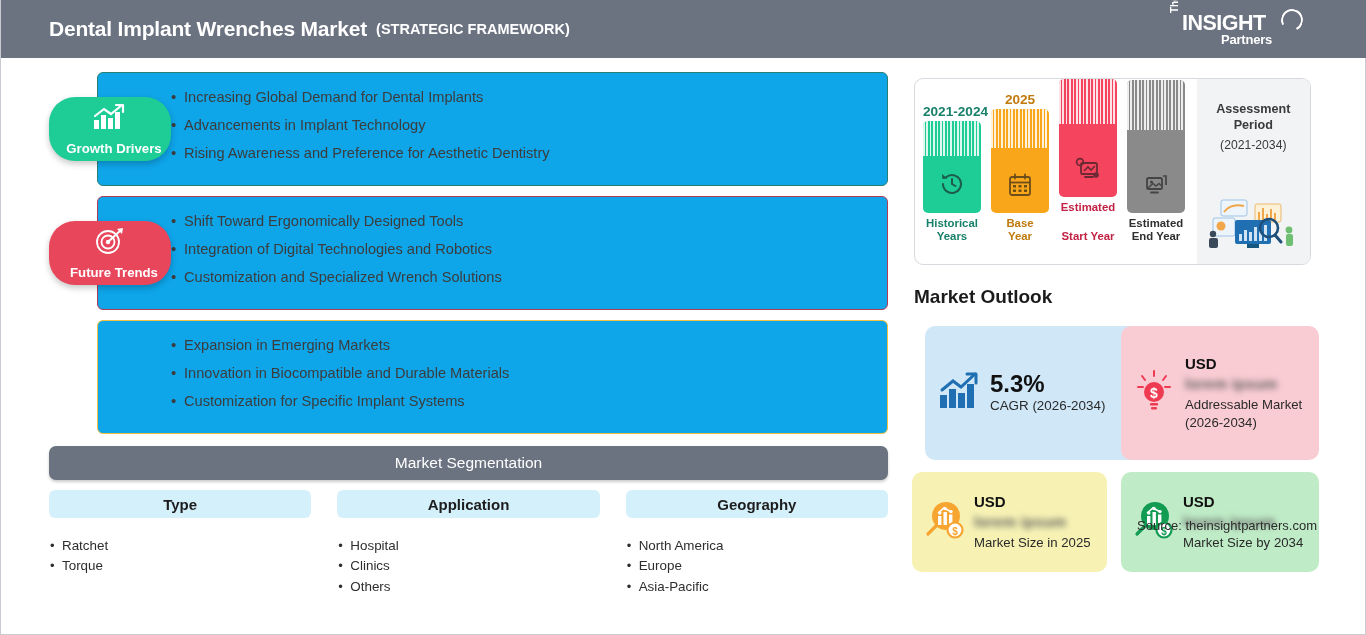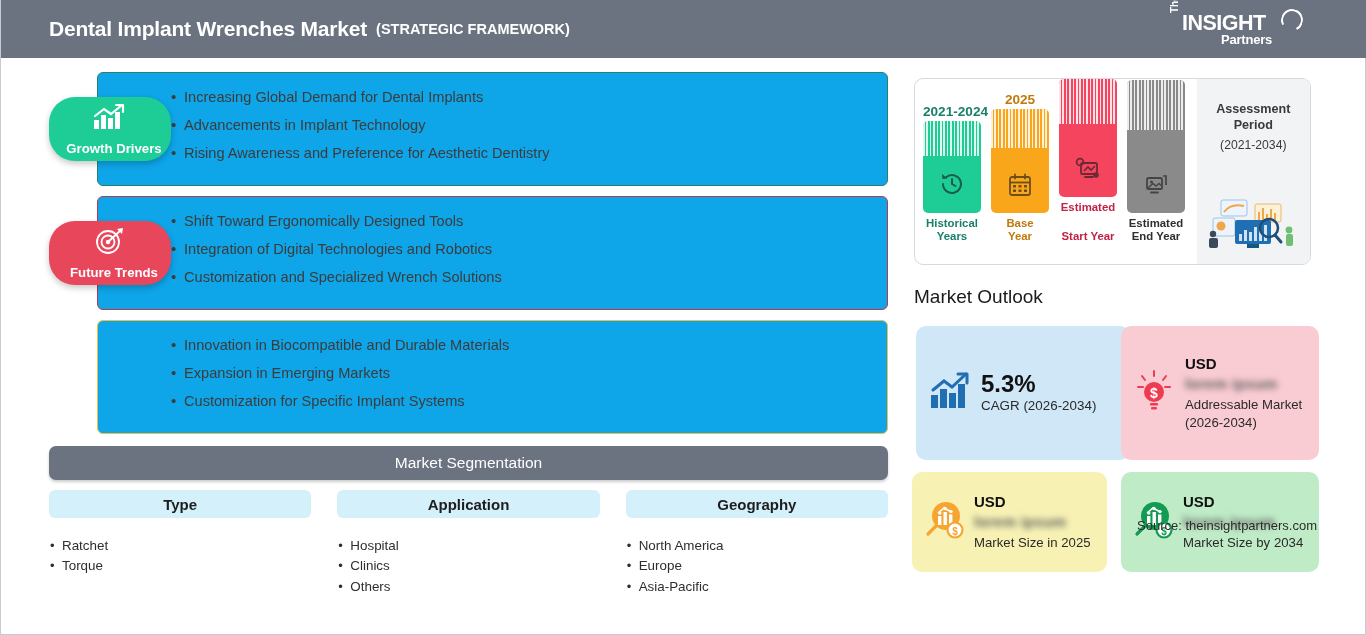--- a/index.html
+++ b/index.html
@@ -160,29 +160,29 @@
     display: flex; flex-direction: column; align-items: center;
     padding-top: 22px;
     position: relative;
   }
   .assess .t1 { font-size: 12.6px; font-weight: bold; color: #3a3a3a; line-height: 16px; text-align: center; }
   .assess .t2 { font-size: 12.2px; color: #3a3a3a; margin-top: 5px; white-space: nowrap; }
   .assess .illo { position: absolute; bottom: 6px; left: 50%; transform: translateX(-50%); }
 
   .outlook-title {
     position: absolute; left: 8px; top: 228px;
-    font-size: 19px; font-weight: normal; color: #1b1b1b;
+    font-size: 19px; font-weight: bold; color: #1b1b1b;
   }
 
   .cards { position: absolute; left: 6px; top: 268px; width: 412px; }
   .card {
     position: absolute; border-radius: 10px;
     display: flex; align-items: center; padding: 0 10px;
   }
-  .card.c-cagr { left: 4px;   top: 0;   width: 214px; height: 134px; background: #cfe7f7; padding-left: 13px; }
+  .card.c-cagr { left: 13px;   top: 0;   width: 214px; height: 134px; background: #cfe7f7; padding-left: 13px; }
   .card.c-addr { left: 209px; top: 0;   width: 198px; height: 134px; background: #f9ccd3; }
   .card.c-ms25 { left: 0;   top: 146px; width: 195px; height: 100px; background: #f7f2b4; }
   .card.c-ms34 { left: 209px; top: 146px; width: 198px; height: 100px; background: #bfecc7; }
 
   .card .ctext { margin-left: 8px; }
   .card .big { font-size: 24px; font-weight: bold; color: #111; line-height: 26px; }
   .card .usd { font-size: 15px; font-weight: bold; color: #111; line-height: 19px; }
   .card .blur {
     font-size: 15px; font-weight: bold; color: #5d5d5d;
     filter: blur(3.1px); line-height: 20px; margin: 1px 0 2px;
@@ -250,22 +250,22 @@
           <circle cx="14" cy="15" r="2.2" fill="#fff"></circle>
           <path d="M14 15 L27 3" stroke="#fff" stroke-width="2" stroke-linecap="round"></path>
           <path d="M23 2 L29 1 L28 7 Z" fill="#fff"></path>
         </svg>
       </span>
       <span class="lbl">Future Trends</span>
     </div>
 
     <div class="block orange">
       <ul class="bullets">
+        <li>Expansion in Emerging Markets</li>
         <li>Innovation in Biocompatible and Durable Materials</li>
-        <li>Expansion in Emerging Markets</li>
         <li>Customization for Specific Implant Systems</li>
       </ul>
     </div>
 
     <div class="seg-head">Market Segmentation</div>
     <div class="seg-cols">
       <div class="seg-col c1">
         <div class="seg-title">Type</div>
         <ul class="seg-list">
           <li>Ratchet</li>

